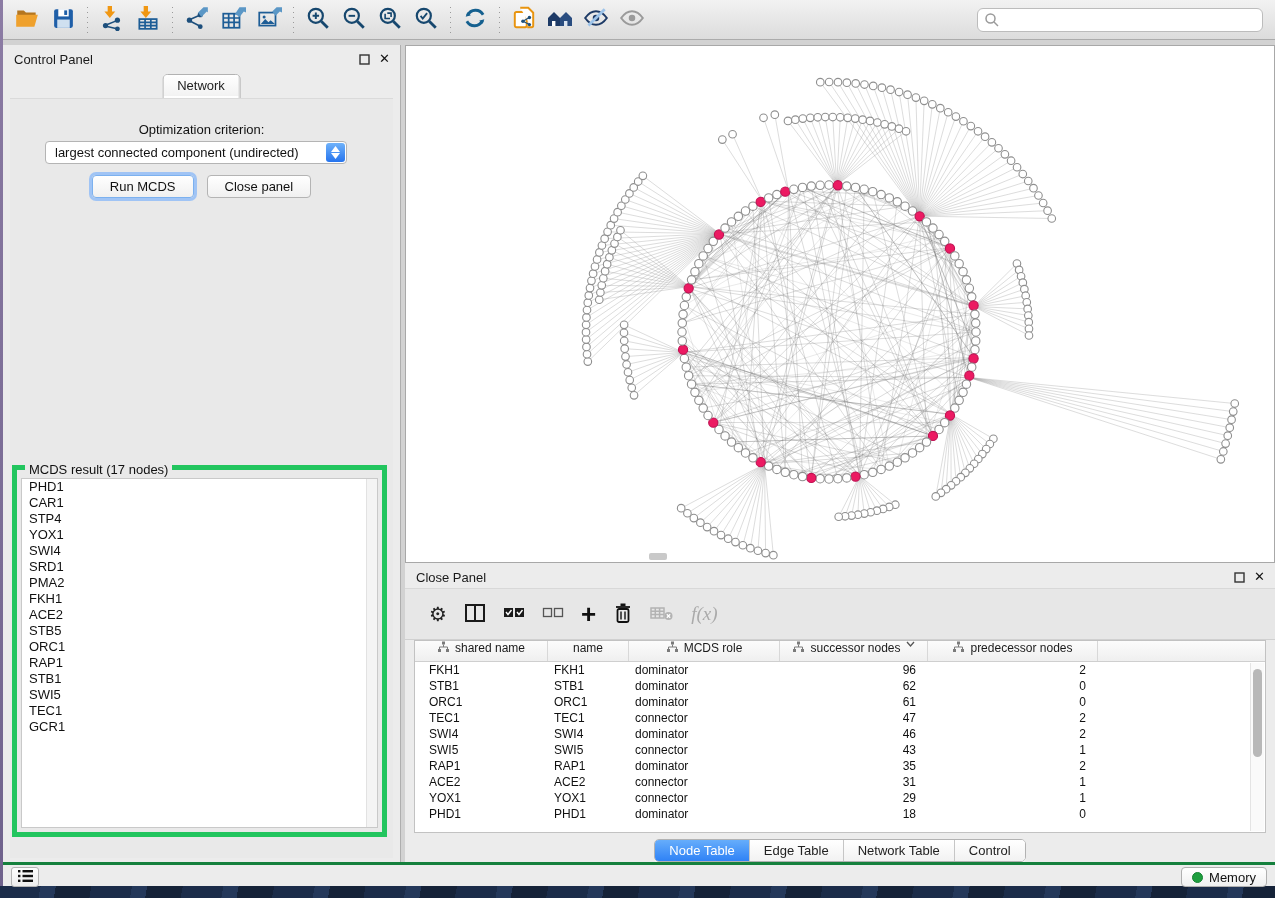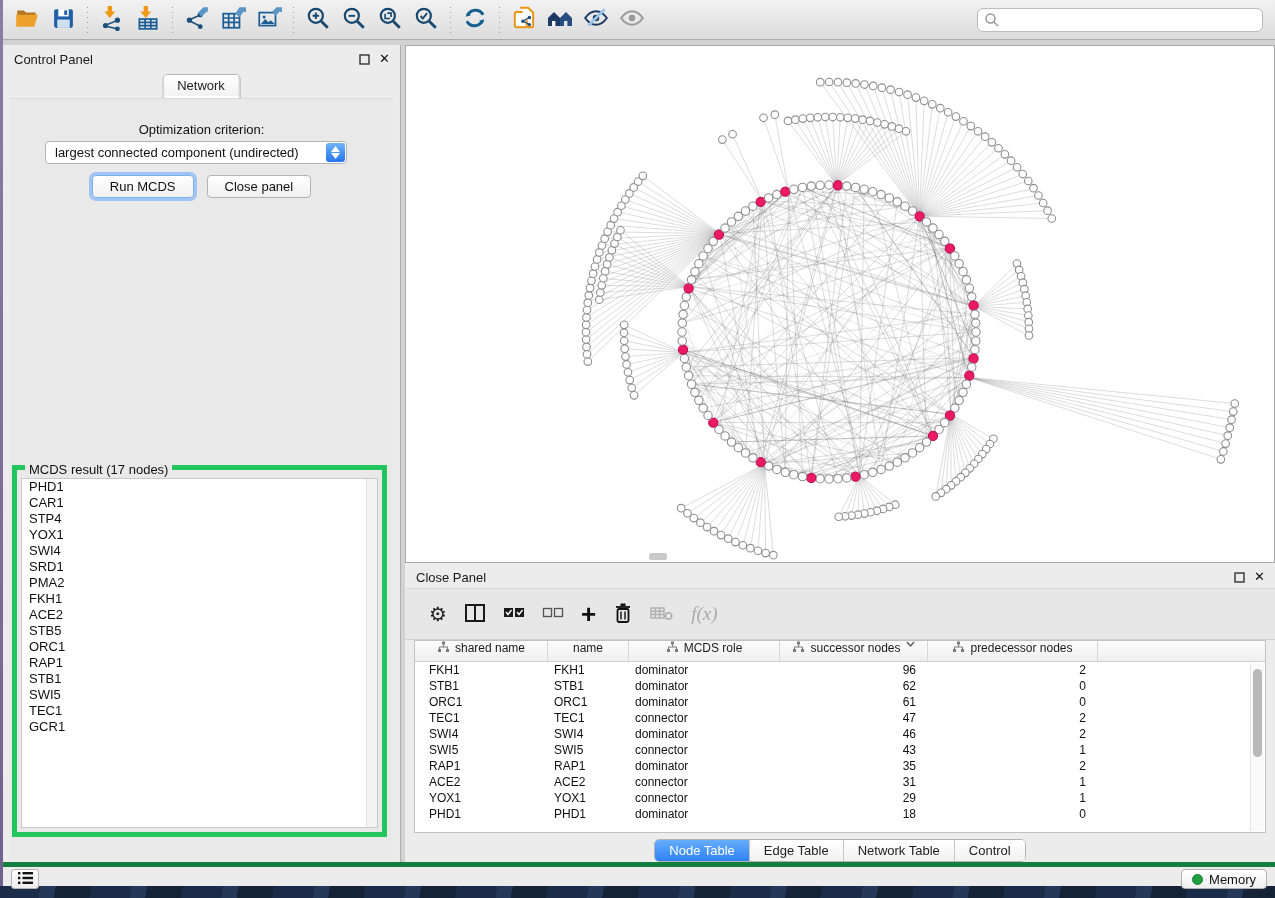--- a/index.html
+++ b/index.html
@@ -119,21 +119,21 @@
   .tcell.num { text-align:right; padding-right:12px; }
   .tbl-vscroll { position:absolute; right:1px; top:22px; bottom:1px; width:14px;
     background:#fafafa; border-left:1px solid #e4e4e4; }
   .tbl-thumb { position:absolute; left:2px; top:6px; width:9px; height:88px;
     background:#b8b8b8; border-radius:5px; }
 
   .tp-tabs { position:absolute; left:0; right:0; top:276px; display:flex; justify-content:center; }
 
   
   .statusbar { position:absolute; left:0; right:0; bottom:0; height:24px;
-    background:#ececec; border-top:5px solid #15803d; }
+    background:#ececec; border-top:3px solid #15803d; }
   .list-btn { position:absolute; left:8px; top:2px; width:28px; height:20px;
     background:linear-gradient(#fdfdfd,#ededed); border:1px solid #b4b4b4; border-radius:3px;
     display:flex; align-items:center; justify-content:center; }
   .memory-btn { position:absolute; right:8px; top:2px; height:20px;
     background:linear-gradient(#ffffff,#f0f0f0); border:1px solid #b0b0b0; border-radius:4px;
     display:flex; align-items:center; gap:6px; padding:0 10px; font-size:13px; color:#111; }
   .mem-dot { width:11px; height:11px; border-radius:50%; background:#1e9e3e; border:1px solid #158232; }
 </style>
 </head>
 <body>

